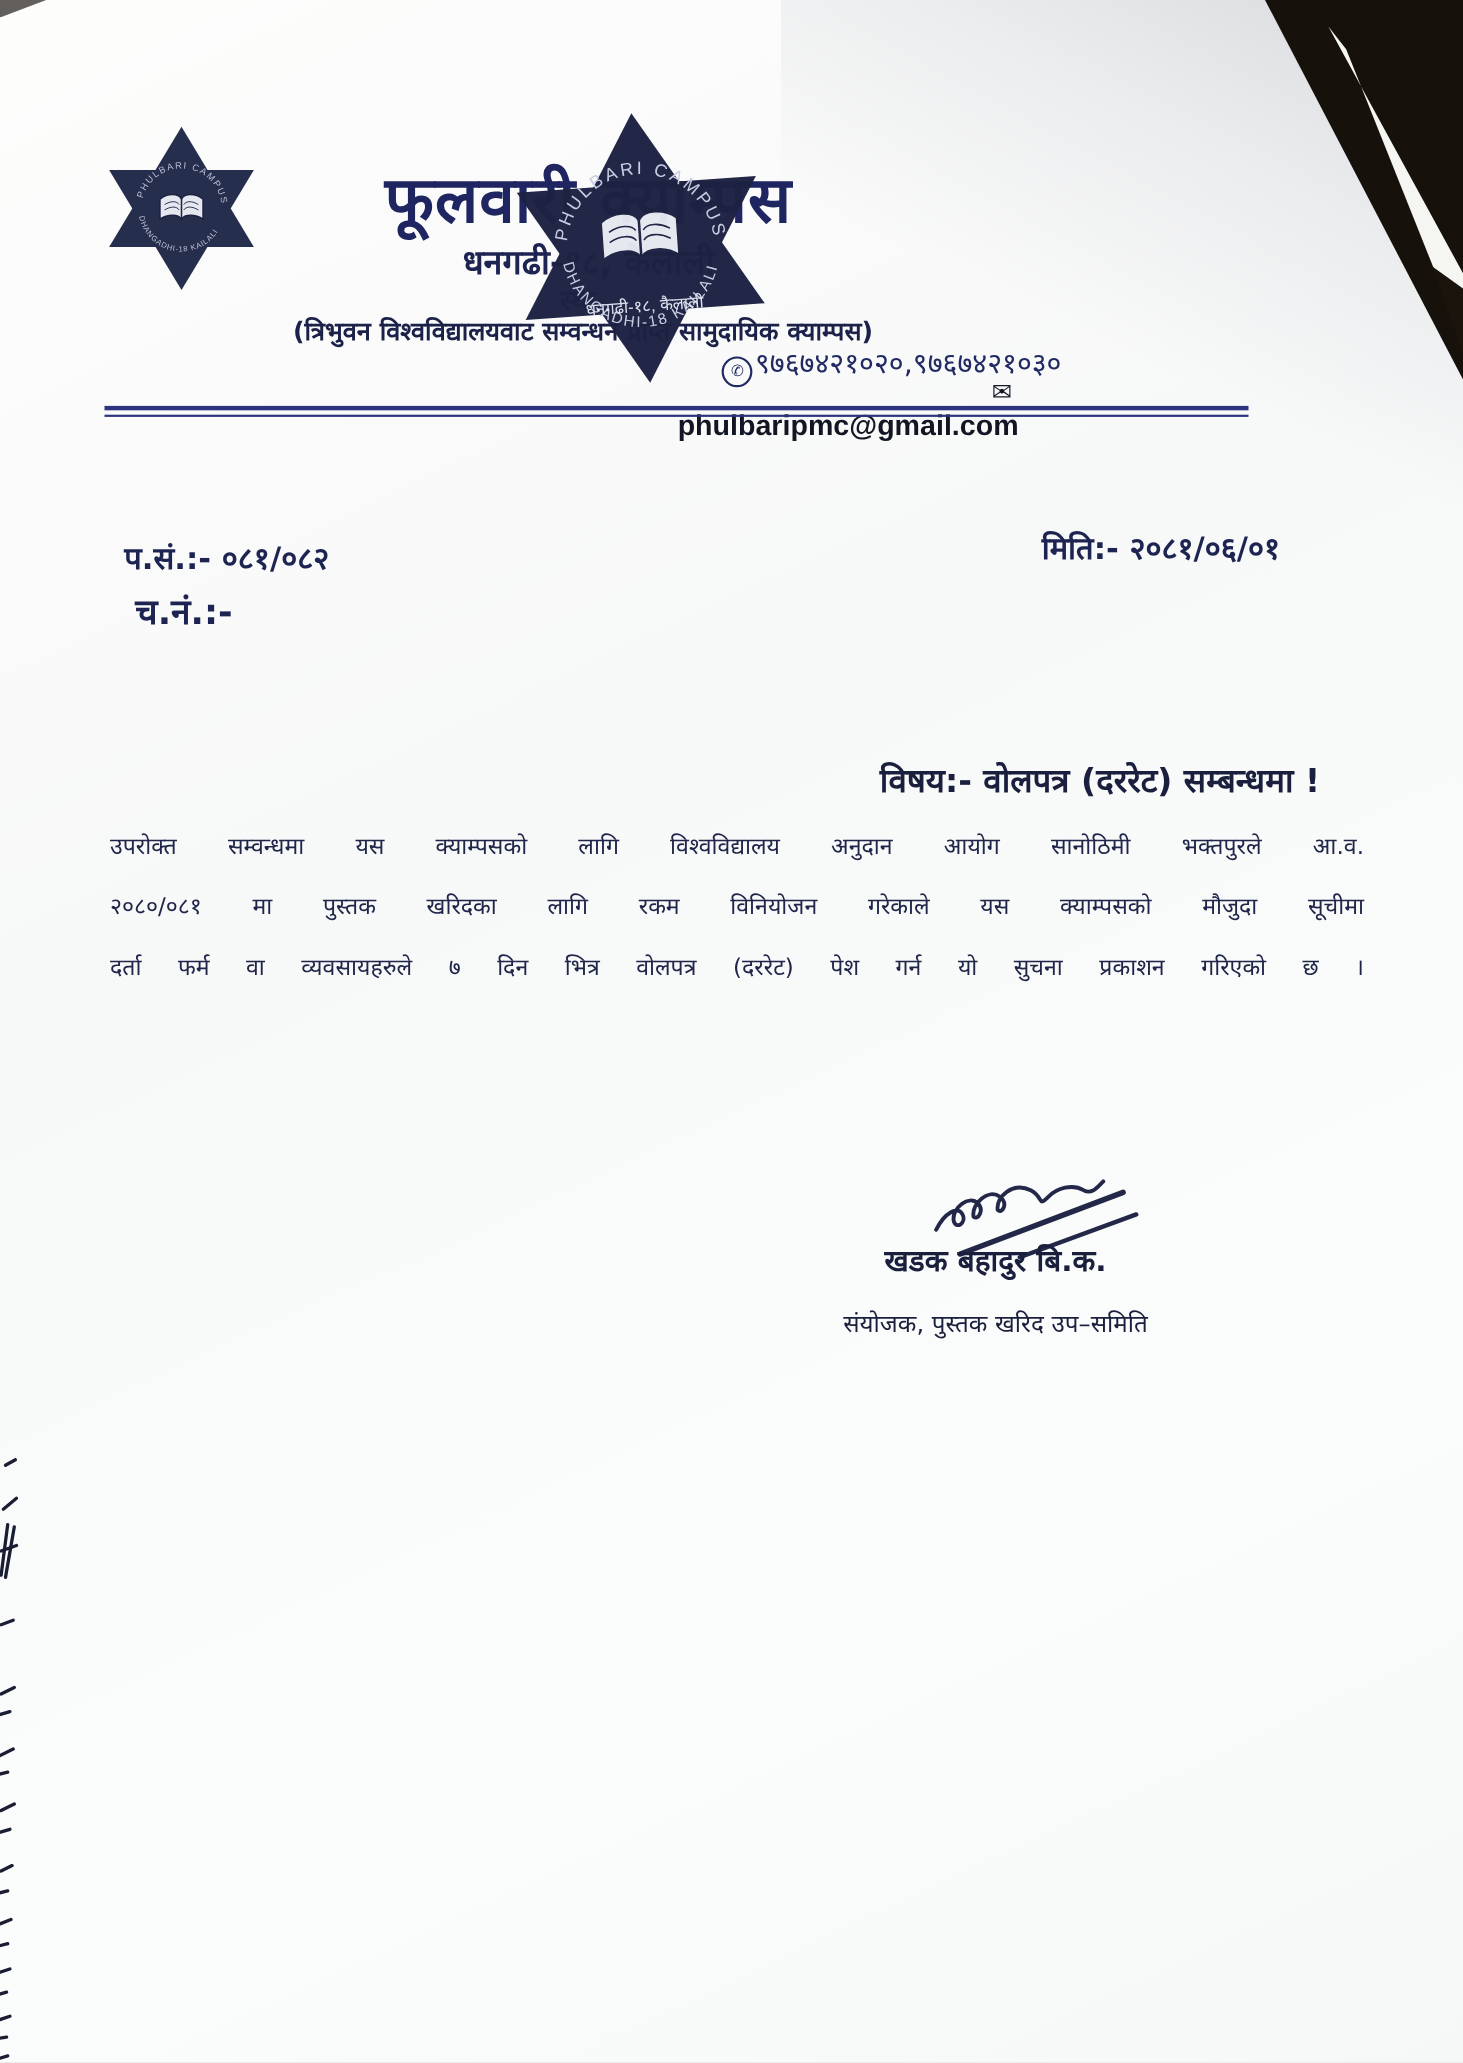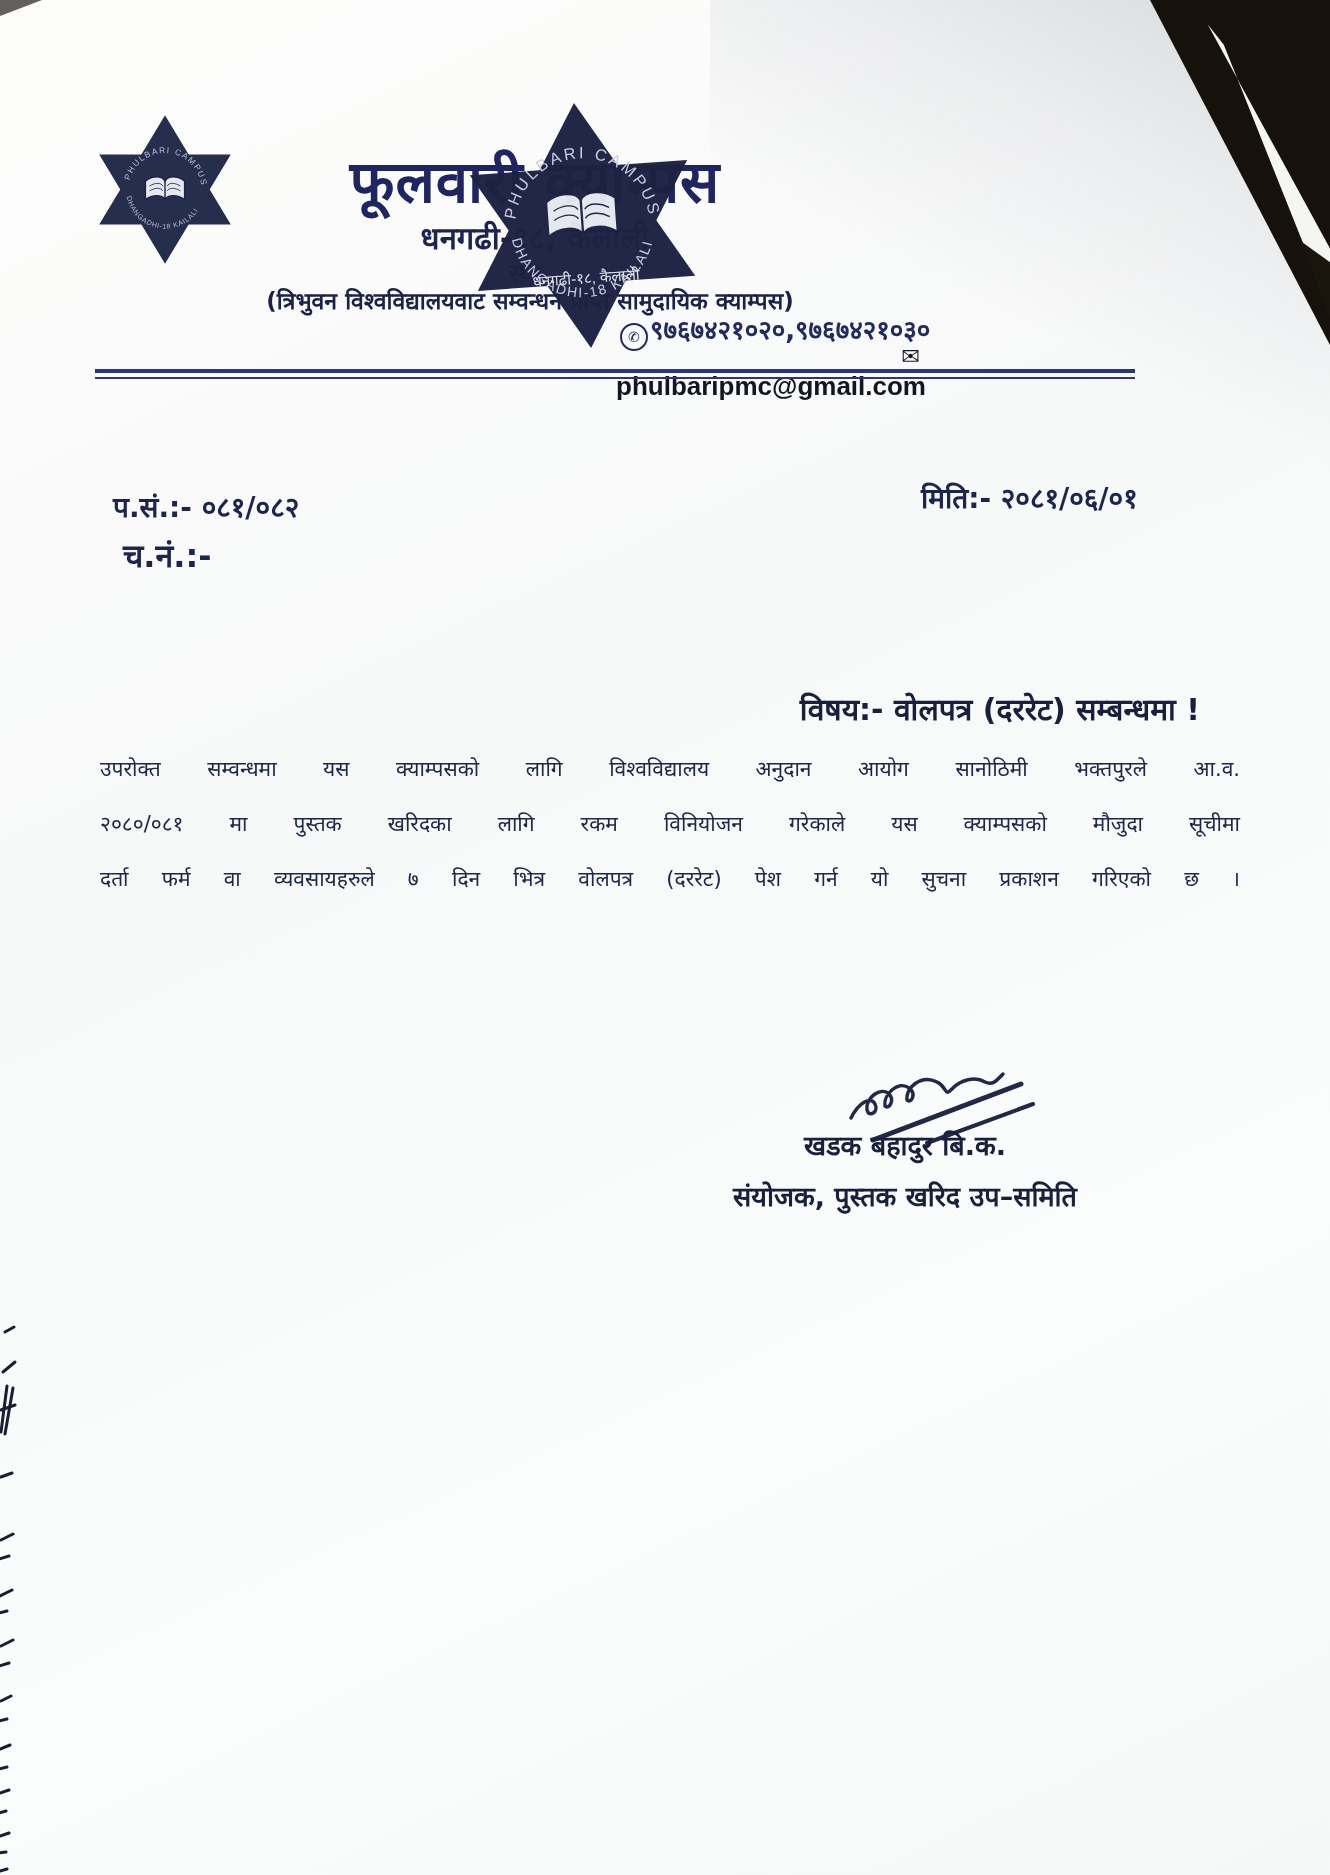--- a/index.html
+++ b/index.html
@@ -27,47 +27,47 @@
   .logo-star{position:absolute;left:95px;top:112px;z-index:3;}
   .stamp-star{position:absolute;left:460px;top:98px;z-index:6;transform:rotate(-4deg);opacity:.97;}
   .campus-name{position:absolute;left:300px;top:140px;width:470px;text-align:center;
     font-size:58px;font-weight:700;color:#1f2560;z-index:2;letter-spacing:1px;}
   .addr-line{position:absolute;left:300px;top:216px;width:470px;text-align:center;
     font-size:31px;font-weight:700;color:#1d2452;z-index:2;}
   .estd-line{position:absolute;left:300px;top:254px;width:470px;text-align:center;
     font-size:26px;font-weight:700;color:#1d2452;z-index:2;}
   .affiliation{position:absolute;left:180px;top:284px;width:700px;text-align:center;
     font-size:23px;font-weight:700;color:#1b2148;z-index:2;}
-  .phone-line{position:absolute;left:620px;top:311px;width:345px;
-    font-size:26px;font-weight:700;color:#222a63;z-index:7;}
+  .phone-line{position:absolute;left:620px;top:311px;width:345px;text-align:right;
+    font-size:26px;font-weight:400;color:#222a63;z-index:7;}
   .phone-icon{display:inline-flex;align-items:center;justify-content:center;
     width:24px;height:24px;border:2px solid #222a63;border-radius:50%;
     font-size:14px;vertical-align:-3px;margin-right:2px;}
   .email-line{position:absolute;left:596px;top:340px;width:330px;text-align:right;
     font-size:26px;font-weight:700;color:#111524;z-index:7;
     font-family:"Liberation Sans","DejaVu Sans",sans-serif;}
   .envelope-icon{font-size:22px;margin-right:6px;color:#111524;}
   .head-rule{position:absolute;left:95px;top:369px;width:1040px;height:4px;
     border-top:4px solid #2c3480;border-bottom:2px solid #2c3480;z-index:7;}
   
   .ref-no{position:absolute;left:113px;top:487px;font-size:28px;font-weight:600;color:#1d2452;}
-  .date-line{position:absolute;left:921px;top:478px;font-size:28px;font-weight:600;color:#1d2452;}
+  .date-line{position:absolute;left:947px;top:478px;font-size:28px;font-weight:600;color:#1d2452;}
   .ch-no{position:absolute;left:123px;top:533px;font-size:32px;font-weight:700;color:#1d2452;}
   
   .subject{position:absolute;left:100px;top:688px;width:1100px;text-align:right;
     font-size:30px;font-weight:600;color:#1a1f3d;}
   
   .body-text{position:absolute;left:100px;top:742px;width:1140px;
     font-size:21px;line-height:55px;color:#20264a;word-spacing:5px;}
   .body-text .just{text-align:justify;text-align-last:justify;}
   
   .sig-scribble{position:absolute;left:845px;top:1056px;}
   .sig-block{position:absolute;left:705px;top:1126px;width:400px;text-align:center;}
   .sig-name{font-size:27px;font-weight:700;color:#1a1f3d;text-align:center;}
-  .sig-title{font-size:27px;font-weight:700;color:#1a1f3d;margin-top:14px;}
+  .sig-title{font-size:22px;font-weight:400;color:#1a1f3d;margin-top:24px;}
   .edge-marks{position:absolute;left:-3px;top:1300px;}
   svg text{font-family:"Liberation Sans",sans-serif;}
 </style>
 </head>
 <body>
 
 <div class="page">
 
   <div class="fold-shadow"></div>
   <div class="fold-dark"></div>

